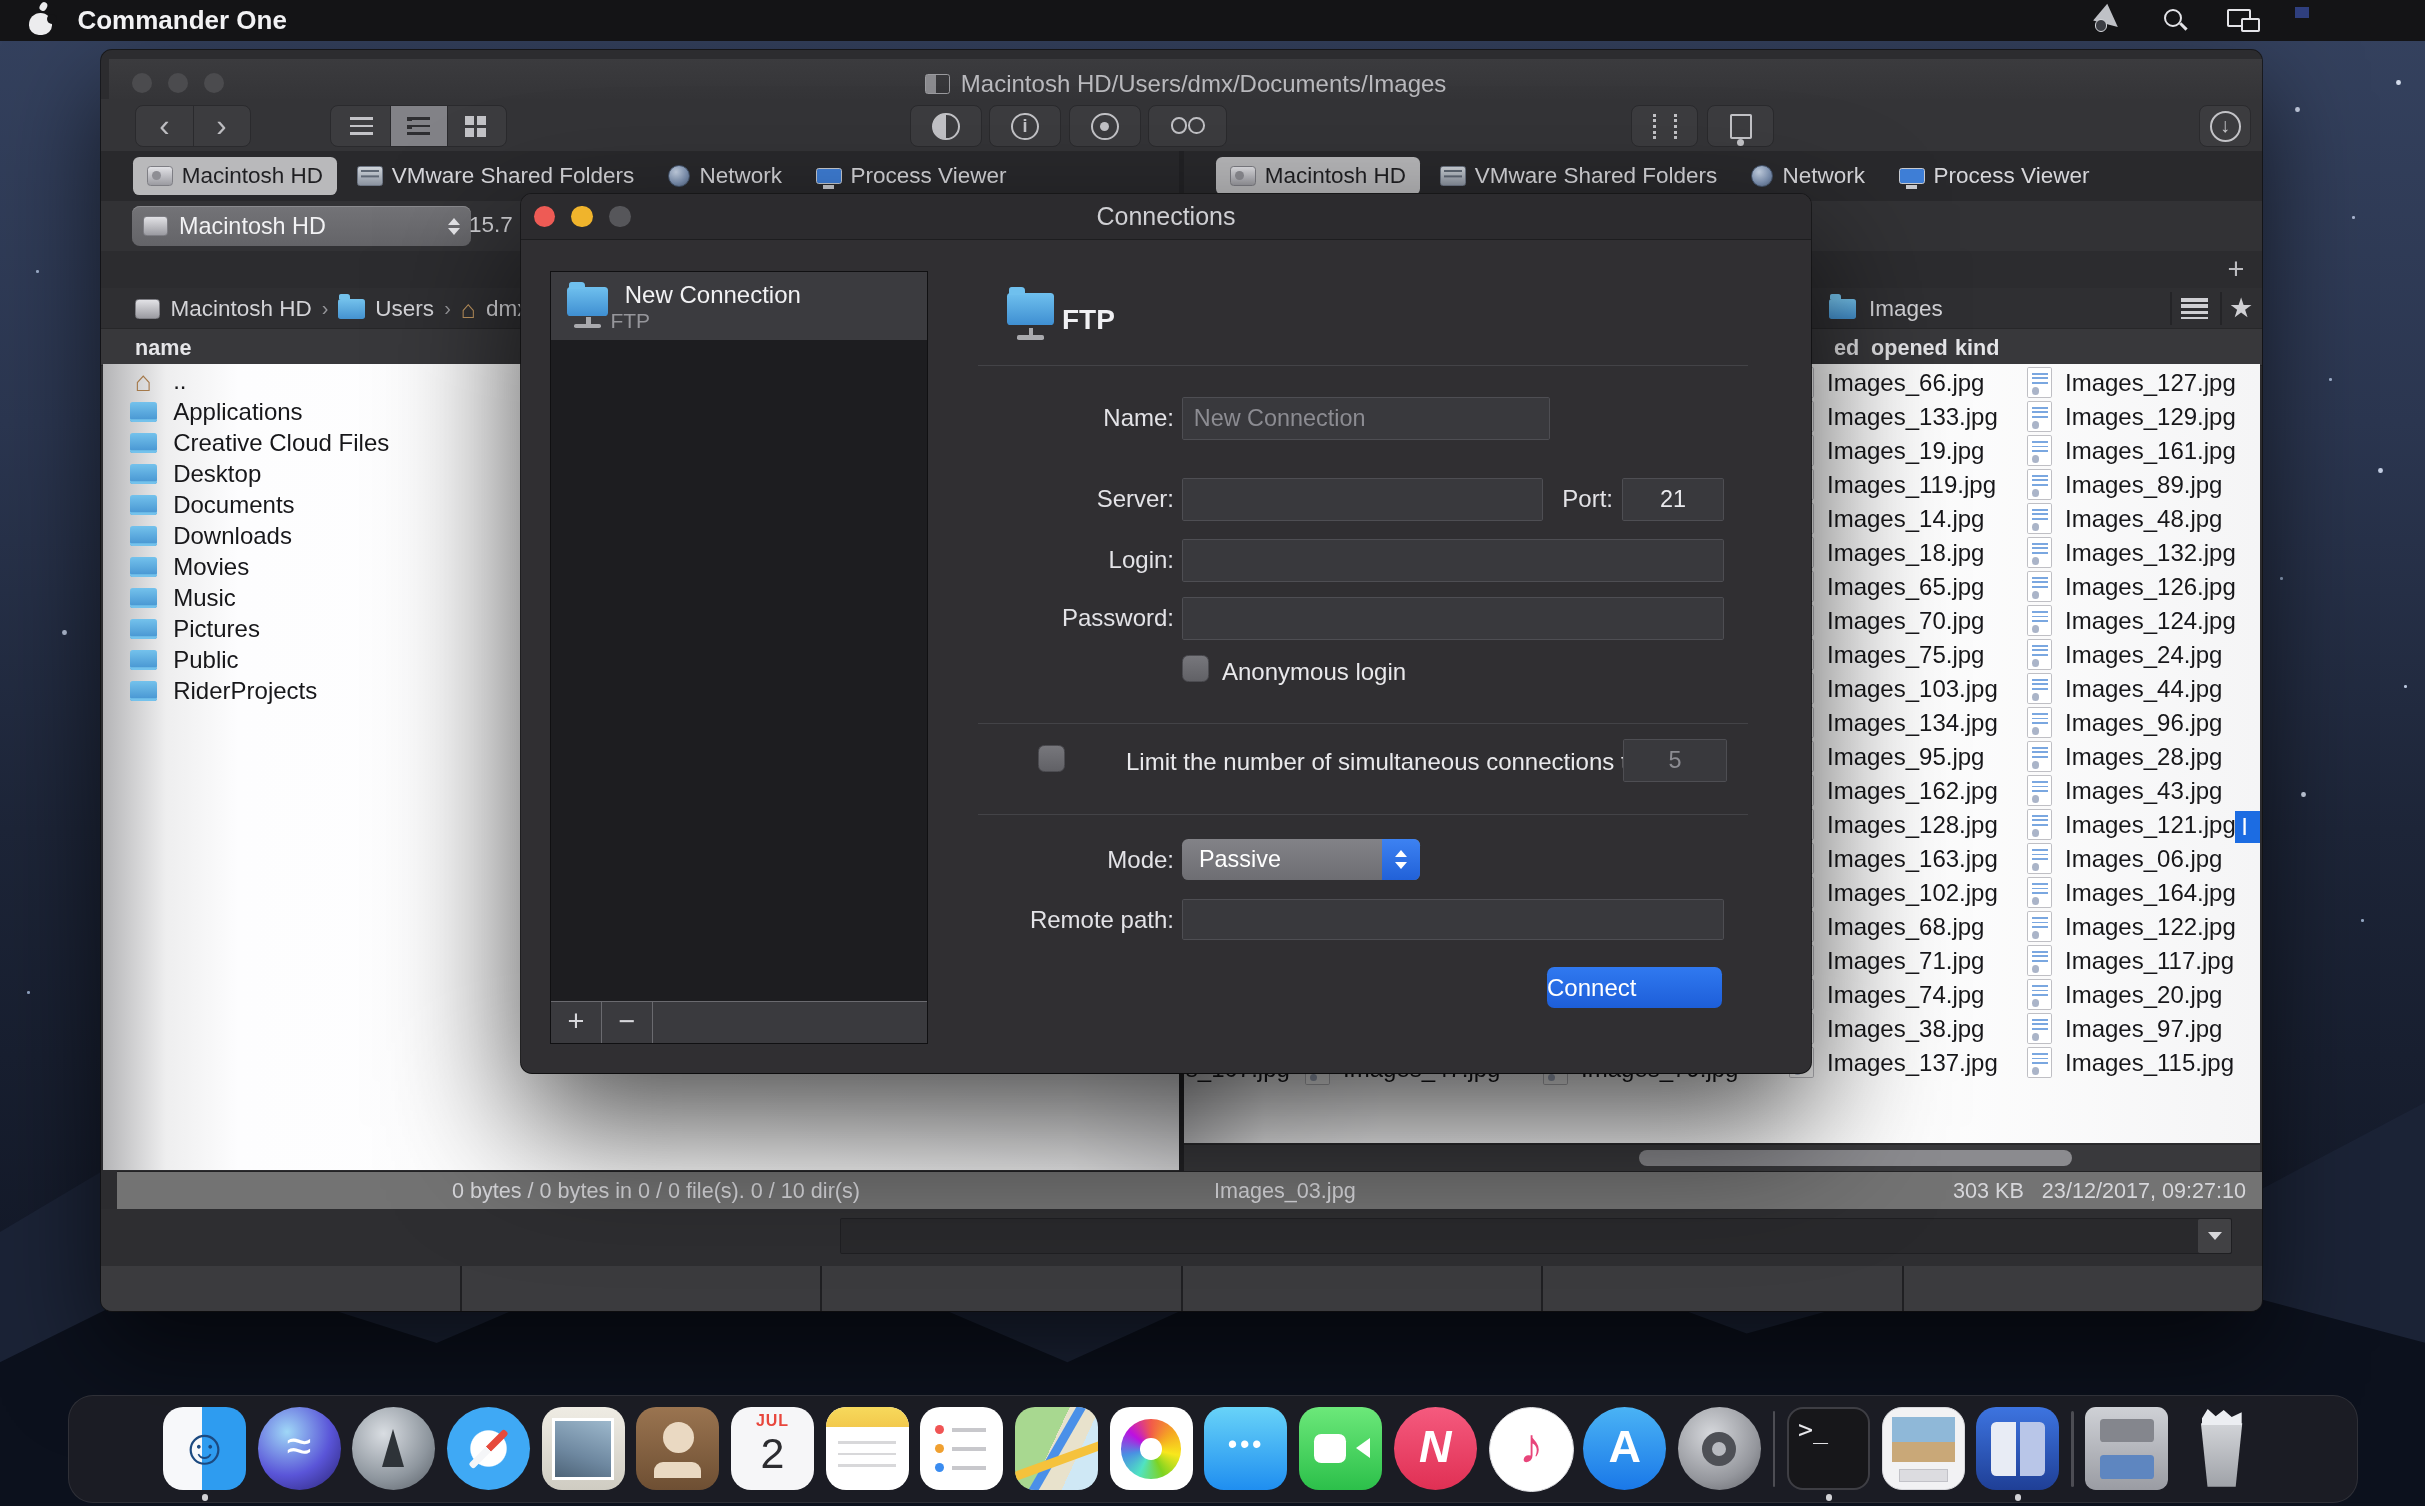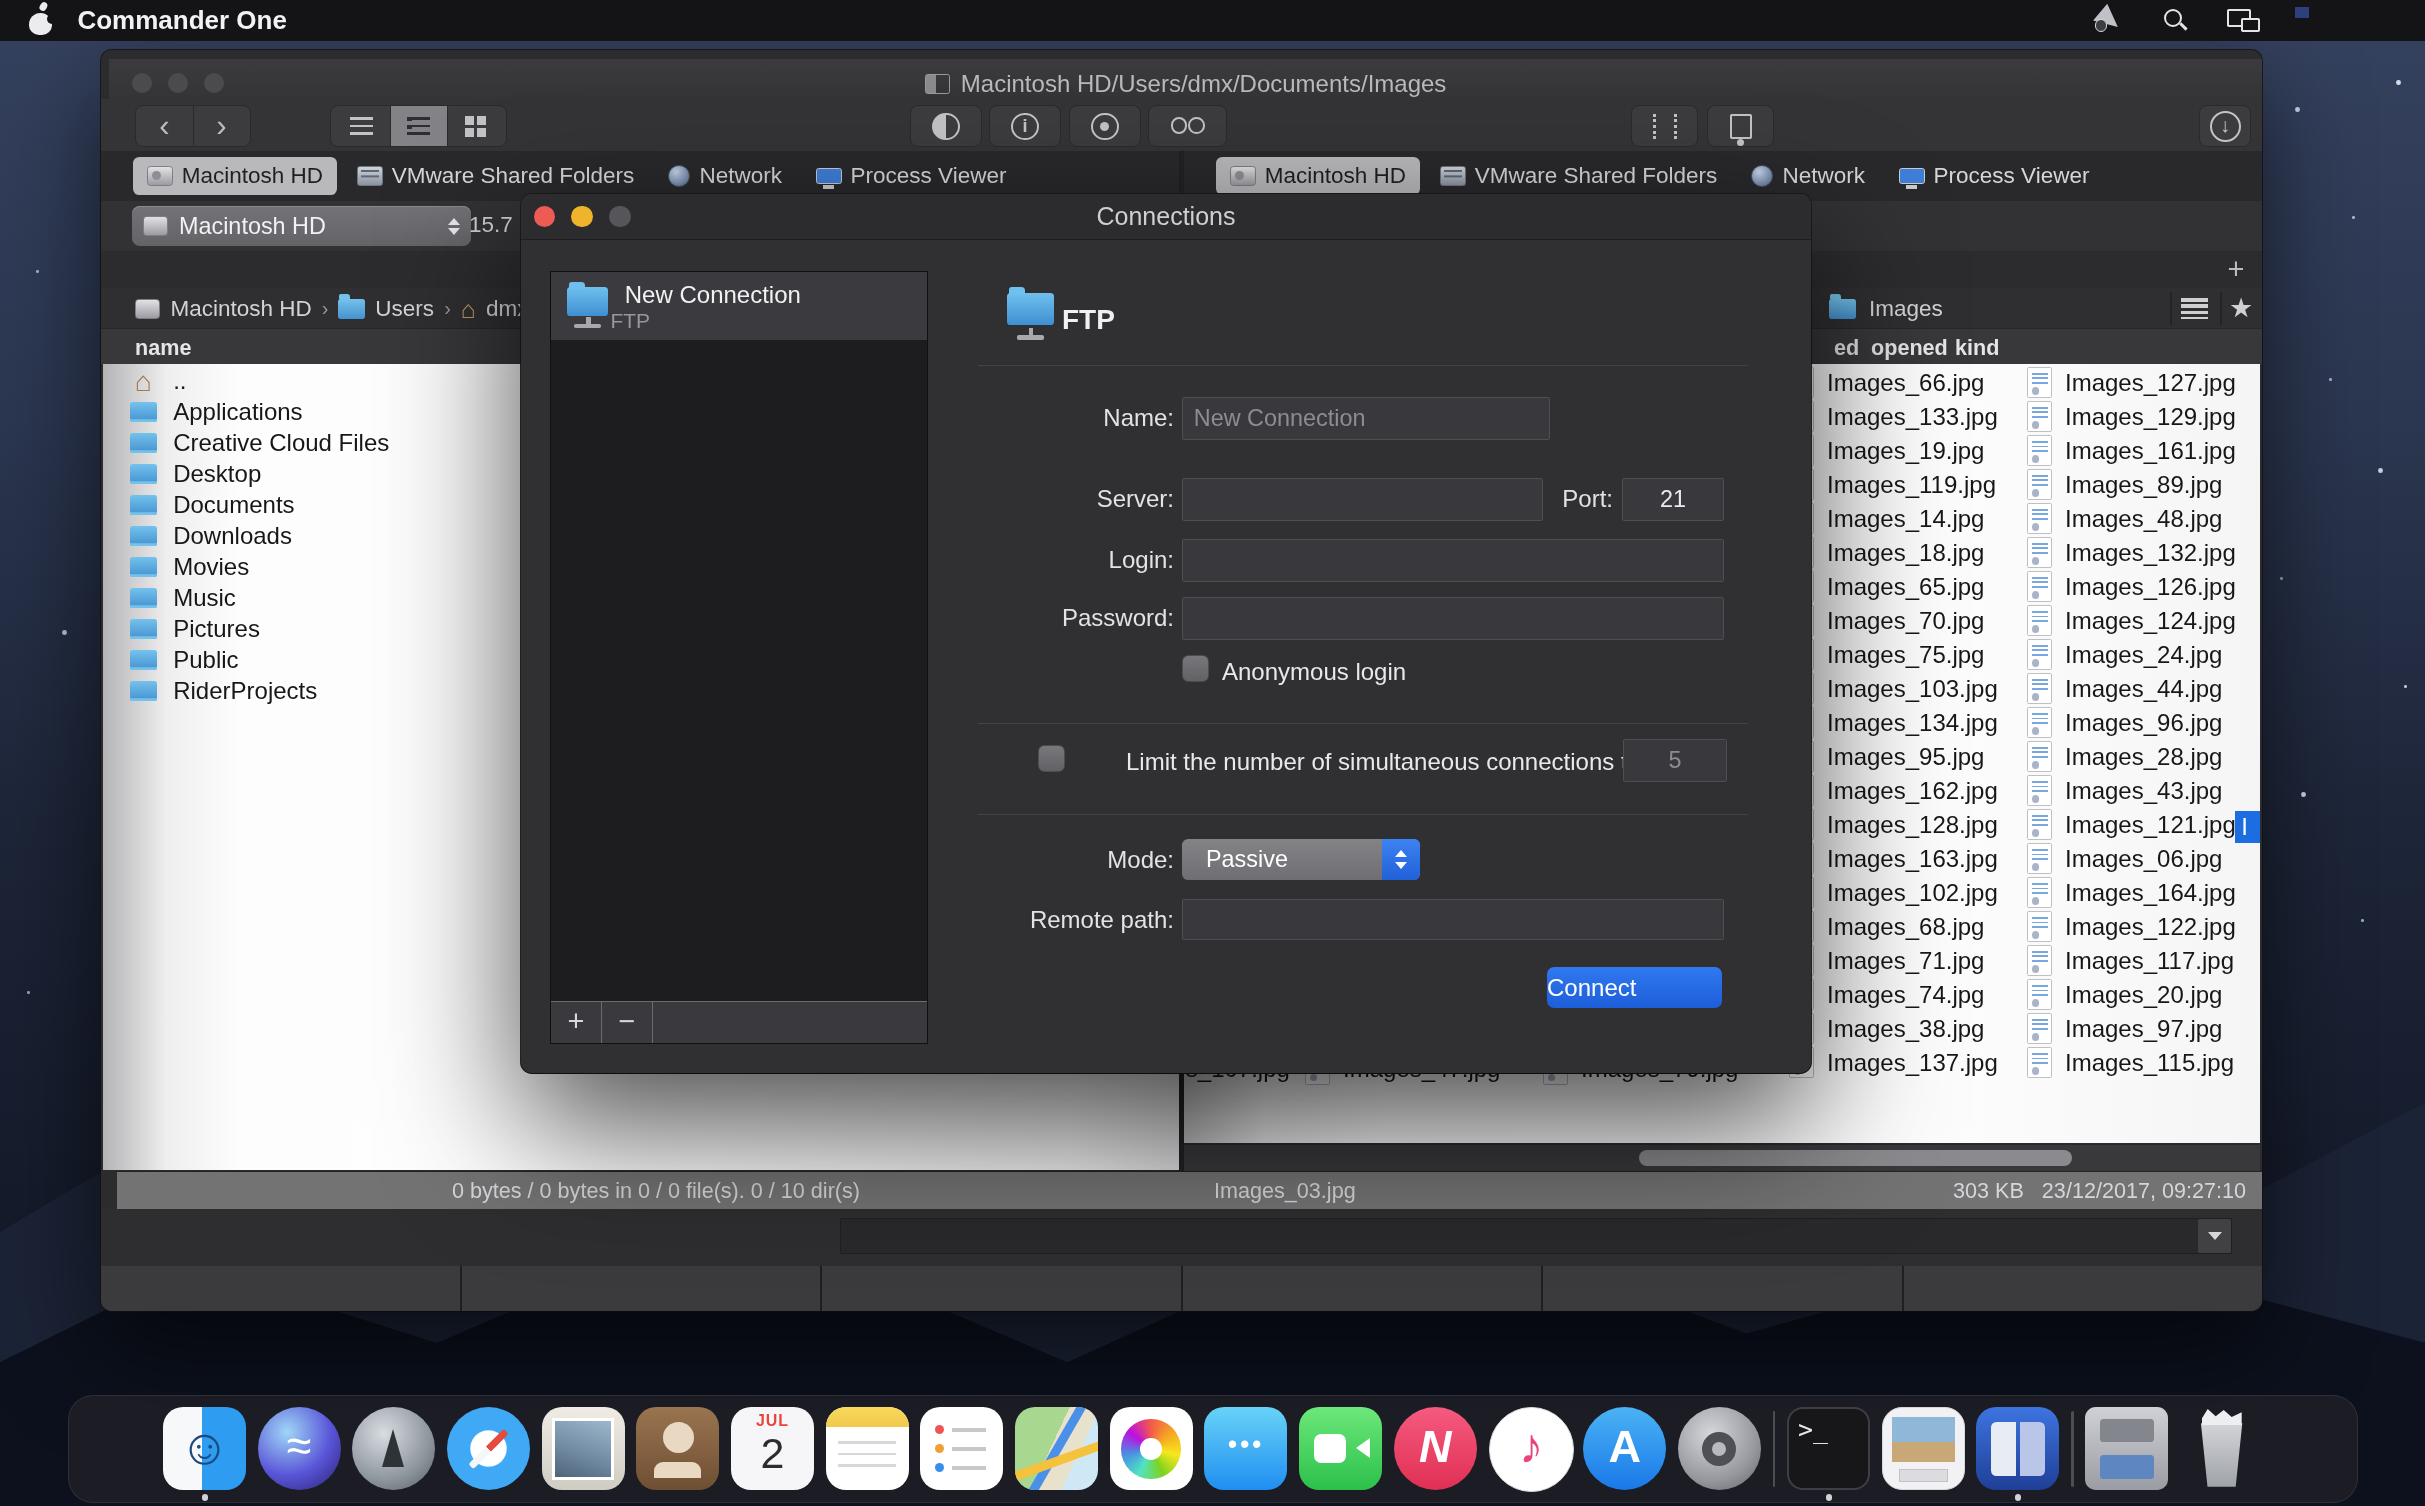--- a/index.html
+++ b/index.html
@@ -153,21 +153,21 @@
   .pm{position:absolute;left:0;right:0;bottom:0;height:41px;background:#3a3a3e;border-top:0.9px solid #6a6a6f;display:flex;}
   .pmb{width:50px;height:41px;border-right:0.9px solid #6a6a6f;color:#d8d8dc;font-size:29px;text-align:center;line-height:38px;}
   .ftpico{position:absolute;left:470px;top:97px;}
   .ftplabel{position:absolute;left:541px;top:110px;font-size:28px;font-weight:bold;color:#f0f0f3;}
   .ddiv{position:absolute;left:457px;width:770px;height:0.9px;background:#434347;}
   .dlabel{position:absolute;width:216px;left:437px;text-align:right;font-size:24px;color:#e3e3e7;}
   .dfield{position:absolute;left:661px;height:43px;background:#39393d;border:0.9px solid #4e4e53;border-radius:1.8px;box-sizing:border-box;color:#eaeaee;font-size:23.4px;padding:0 10.8px;outline:none;}
   .dfield::placeholder{color:#8c8c92;}
   .cb{position:absolute;width:27px;height:27px;border-radius:6.3px;background:linear-gradient(180deg,#77777c,#616166);border:0.9px solid #4c4c51;box-sizing:border-box;}
   .cblabel{position:absolute;font-size:24px;color:#e9e9ec;}
-  .modedd{position:absolute;left:661px;top:645px;width:238px;height:41px;background:linear-gradient(180deg,#828287,#6e6e73);border-radius:6.3px;color:#fff;font-size:23.4px;line-height:41px;padding-left:24px;box-sizing:border-box;}
+  .modedd{position:absolute;left:661px;top:645px;width:238px;height:41px;background:linear-gradient(180deg,#828287,#6e6e73);border-radius:6.3px;color:#fff;font-size:23.4px;line-height:41px;padding-left:17px;box-sizing:border-box;}
   .modecap{position:absolute;right:0;top:0;width:38px;height:41px;background:linear-gradient(180deg,#3d82f2,#2161d8);border-radius:0 6.3px 6.3px 0;display:flex;flex-direction:column;align-items:center;justify-content:center;gap:4.5px;}
   .modecap i{width:0;height:0;border-left:6.3px solid transparent;border-right:6.3px solid transparent;}
   .modecap i:first-child{border-bottom:7.2px solid #fff;}
   .modecap i:last-child{border-top:7.2px solid #fff;}
   .connect{position:absolute;left:1026px;top:773px;width:175px;height:41px;background:linear-gradient(180deg,#3079f0,#1d5ed9);border-radius:7.2px;color:#fff;font-size:24px;text-align:left;line-height:41px;}
   
   .dock{position:absolute;left:68px;top:1395px;width:2290px;height:108px;background:rgba(32,32,38,.78);border:0.9px solid rgba(255,255,255,.09);border-radius:25px;display:flex;align-items:center;justify-content:center;gap:11.7px;z-index:40;box-sizing:border-box;}
   .dock-app{position:relative;width:83px;height:87px;flex:none;}
   .dock-app.sep{width:2.7px;height:76px;background:rgba(255,255,255,.22);border-radius:1.8px;}
   .dock-app.dot::after{content:"";position:absolute;left:50%;bottom:-8px;width:6.3px;height:6.3px;margin-left:-2.7px;border-radius:50%;background:#d2d2d6;}

